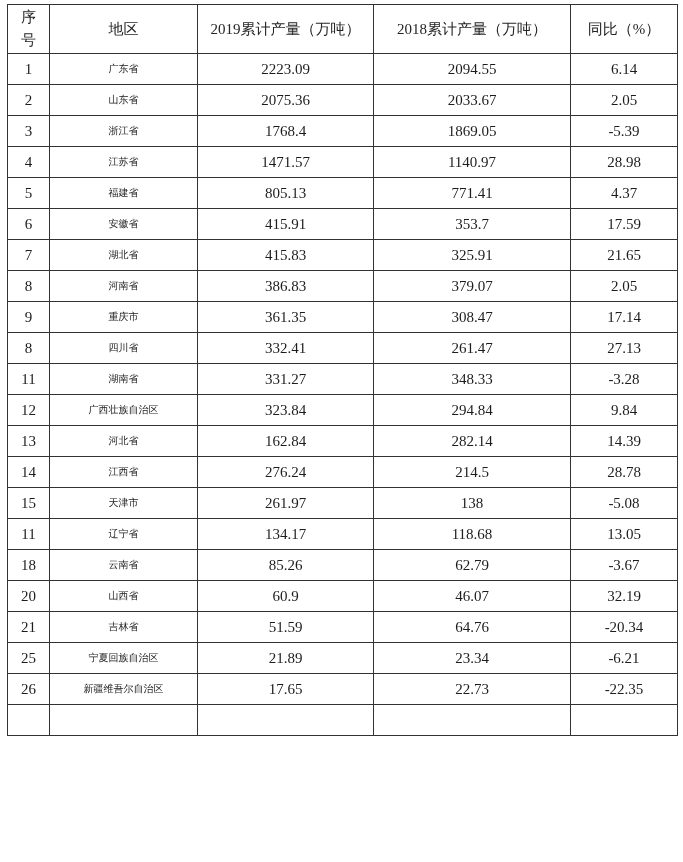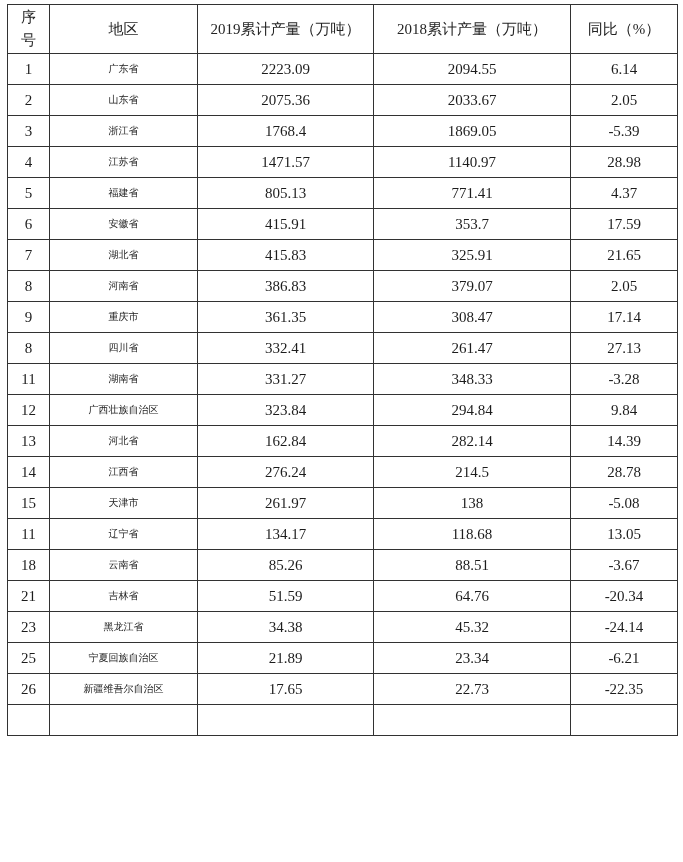--- a/index.html
+++ b/index.html
@@ -193,38 +193,38 @@
         <td>11</td>
         <td class="region">辽宁省</td>
         <td>134.17</td>
         <td>118.68</td>
         <td>13.05</td>
       </tr>
       <tr>
         <td>18</td>
         <td class="region">云南省</td>
         <td>85.26</td>
-        <td>88.51</td>
+        <td>62.79</td>
         <td>-3.67</td>
+      </tr>
+      <tr>
+        <td>20</td>
+        <td class="region">山西省</td>
+        <td>60.9</td>
+        <td>46.07</td>
+        <td>32.19</td>
       </tr>
       <tr>
         <td>21</td>
         <td class="region">吉林省</td>
         <td>51.59</td>
         <td>64.76</td>
         <td>-20.34</td>
       </tr>
       <tr>
-        <td>23</td>
-        <td class="region">黑龙江省</td>
-        <td>34.38</td>
-        <td>45.32</td>
-        <td>-24.14</td>
-      </tr>
-      <tr>
         <td>25</td>
         <td class="region">宁夏回族自治区</td>
         <td>21.89</td>
         <td>23.34</td>
         <td>-6.21</td>
       </tr>
       <tr>
         <td>26</td>
         <td class="region">新疆维吾尔自治区</td>
         <td>17.65</td>

